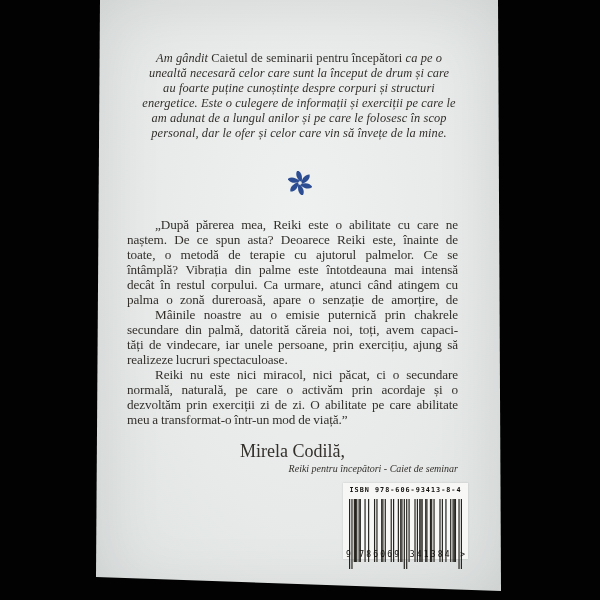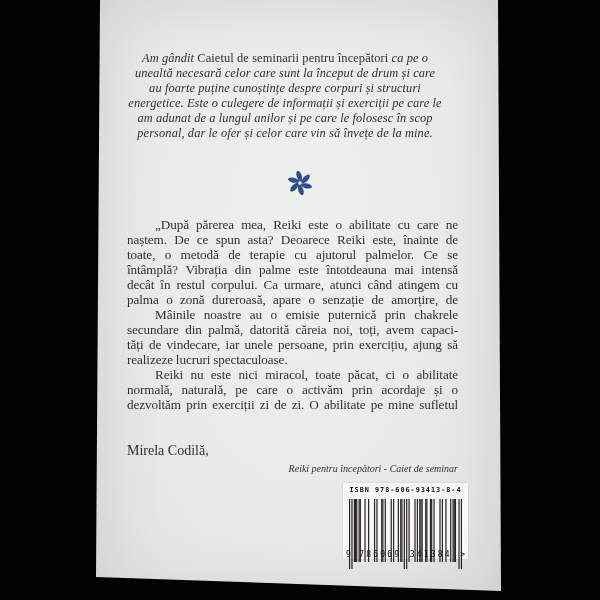--- a/index.html
+++ b/index.html
@@ -4,34 +4,34 @@
 <style>
   html,body{margin:0;padding:0;background:#000;}
   .stage{position:relative;width:600px;height:600px;background:#020202;overflow:hidden;
          font-family:"Liberation Serif","DejaVu Serif",serif;}
   .cover{position:absolute;left:95px;top:0;width:408px;height:600px;
          background:radial-gradient(ellipse at 50% 38%, #eef1f0 0%, #e7eae9 55%, #dee2e1 100%);
          clip-path:polygon(5px 0px, 403px 0px, 406px 591px, 1px 577px);
          box-shadow:inset 0 0 70px rgba(0,0,0,0.10);
          color:#33302b;}
   
-  .intro{position:absolute;left:16px;top:51px;width:348px;}
+  .intro{position:absolute;left:30px;top:51px;width:348px;}
   .iline{text-align:center;white-space:nowrap;line-height:15px;font-size:12.4px;
          font-style:italic;letter-spacing:0.1px;}
   .iline .roman{font-style:normal;}
   
   .emblem{position:absolute;left:193px;top:171px;width:24px;height:24px;}
   
   .quote{position:absolute;left:32px;top:217px;width:331px;}
   .jline{line-height:15px;font-size:13.2px;letter-spacing:-0.1px;word-spacing:-0.3px;
          text-align:justify;text-align-last:justify;white-space:nowrap;}
   .jl-first{text-indent:28px;}
   .jl-last{text-align-last:left;}
-  .attr-name{position:absolute;left:32px;top:443px;width:331px;text-align:left;
-             font-size:14px;line-height:16px;}
+  .attr-name{position:absolute;left:32px;top:443px;width:331px;text-align:center;
+             font-size:18px;line-height:16px;}
   .attr-work{position:absolute;left:32px;top:460px;width:331px;text-align:right;
              font-style:italic;font-size:10px;line-height:17px;}
   
   .barcode{position:absolute;left:248px;top:483px;width:125px;height:76px;
            background:#f7f7f5;box-shadow:0 0 2px rgba(0,0,0,0.15);}
   .bc-isbn{position:absolute;left:0;right:0;top:3px;text-align:center;
            font-family:"DejaVu Sans Mono",monospace;font-size:6.8px;font-weight:700;
            letter-spacing:1px;color:#14120f;white-space:nowrap;}
   .bc-bars{position:absolute;left:6px;top:16px;width:113px;height:70px;}
   .bc-bars rect{fill:#26241f;}
@@ -79,23 +79,24 @@
         <div class="jline jl-first">„După părerea mea, Reiki este o abilitate cu care ne</div>
         <div class="jline">naștem. De ce spun asta? Deoarece Reiki este, înainte de</div>
         <div class="jline">toate, o metodă de terapie cu ajutorul palmelor. Ce se</div>
         <div class="jline">întâmplă? Vibrația din palme este întotdeauna mai intensă</div>
         <div class="jline">decât în restul corpului. Ca urmare, atunci când atingem cu</div>
         <div class="jline">palma o zonă dureroasă, apare o senzație de amorțire, de</div>
         <div class="jline jl-first">Mâinile noastre au o emisie puternică prin chakrele</div>
         <div class="jline">secundare din palmă, datorită căreia noi, toți, avem capaci-</div>
         <div class="jline">tăți de vindecare, iar unele persoane, prin exercițiu, ajung să</div>
         <div class="jline jl-last">realizeze lucruri spectaculoase.</div>
-        <div class="jline jl-first">Reiki nu este nici miracol, toate păcat, ci o abilitate</div>
+        <div class="jline jl-first">Reiki nu este nici miracol, nici păcat, ci o secundare</div>
         <div class="jline">normală, naturală, pe care o activăm prin acordaje și o</div>
-        <div class="jline">dezvoltăm prin exerciții zi de zi. O abilitate pe mine sufletul</div>
+        <div class="jline">dezvoltăm prin exerciții zi de zi. O abilitate pe care abilitate</div>
+        <div class="jline jl-last">meu a transformat-o într-un mod de viață.”</div>
       </div>
 
     <div class="attr-name">Mirela Codilă,</div>
     <div class="attr-work">Reiki pentru începători - Caiet de seminar</div>
 
     <div class="barcode">
       <div class="bc-isbn">ISBN 978-606-93413-8-4</div>
       <svg class="bc-bars" viewBox="0 0 95 70" preserveAspectRatio="none" aria-hidden="true">
           <rect x="0" y="0" width="1" height="70"></rect>
           <rect x="2" y="0" width="1" height="70"></rect>

